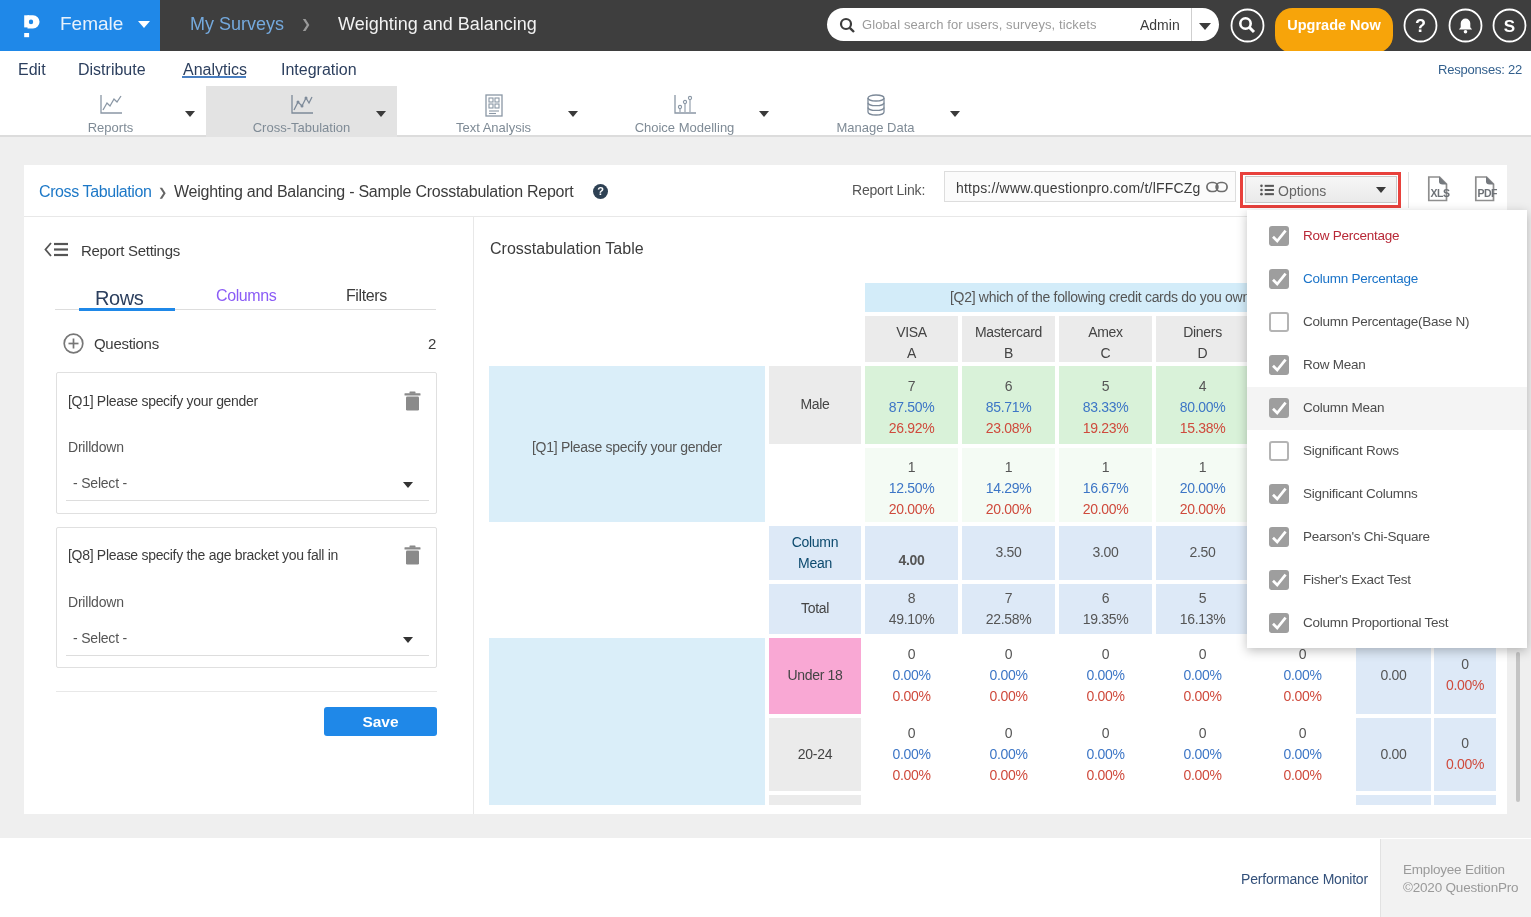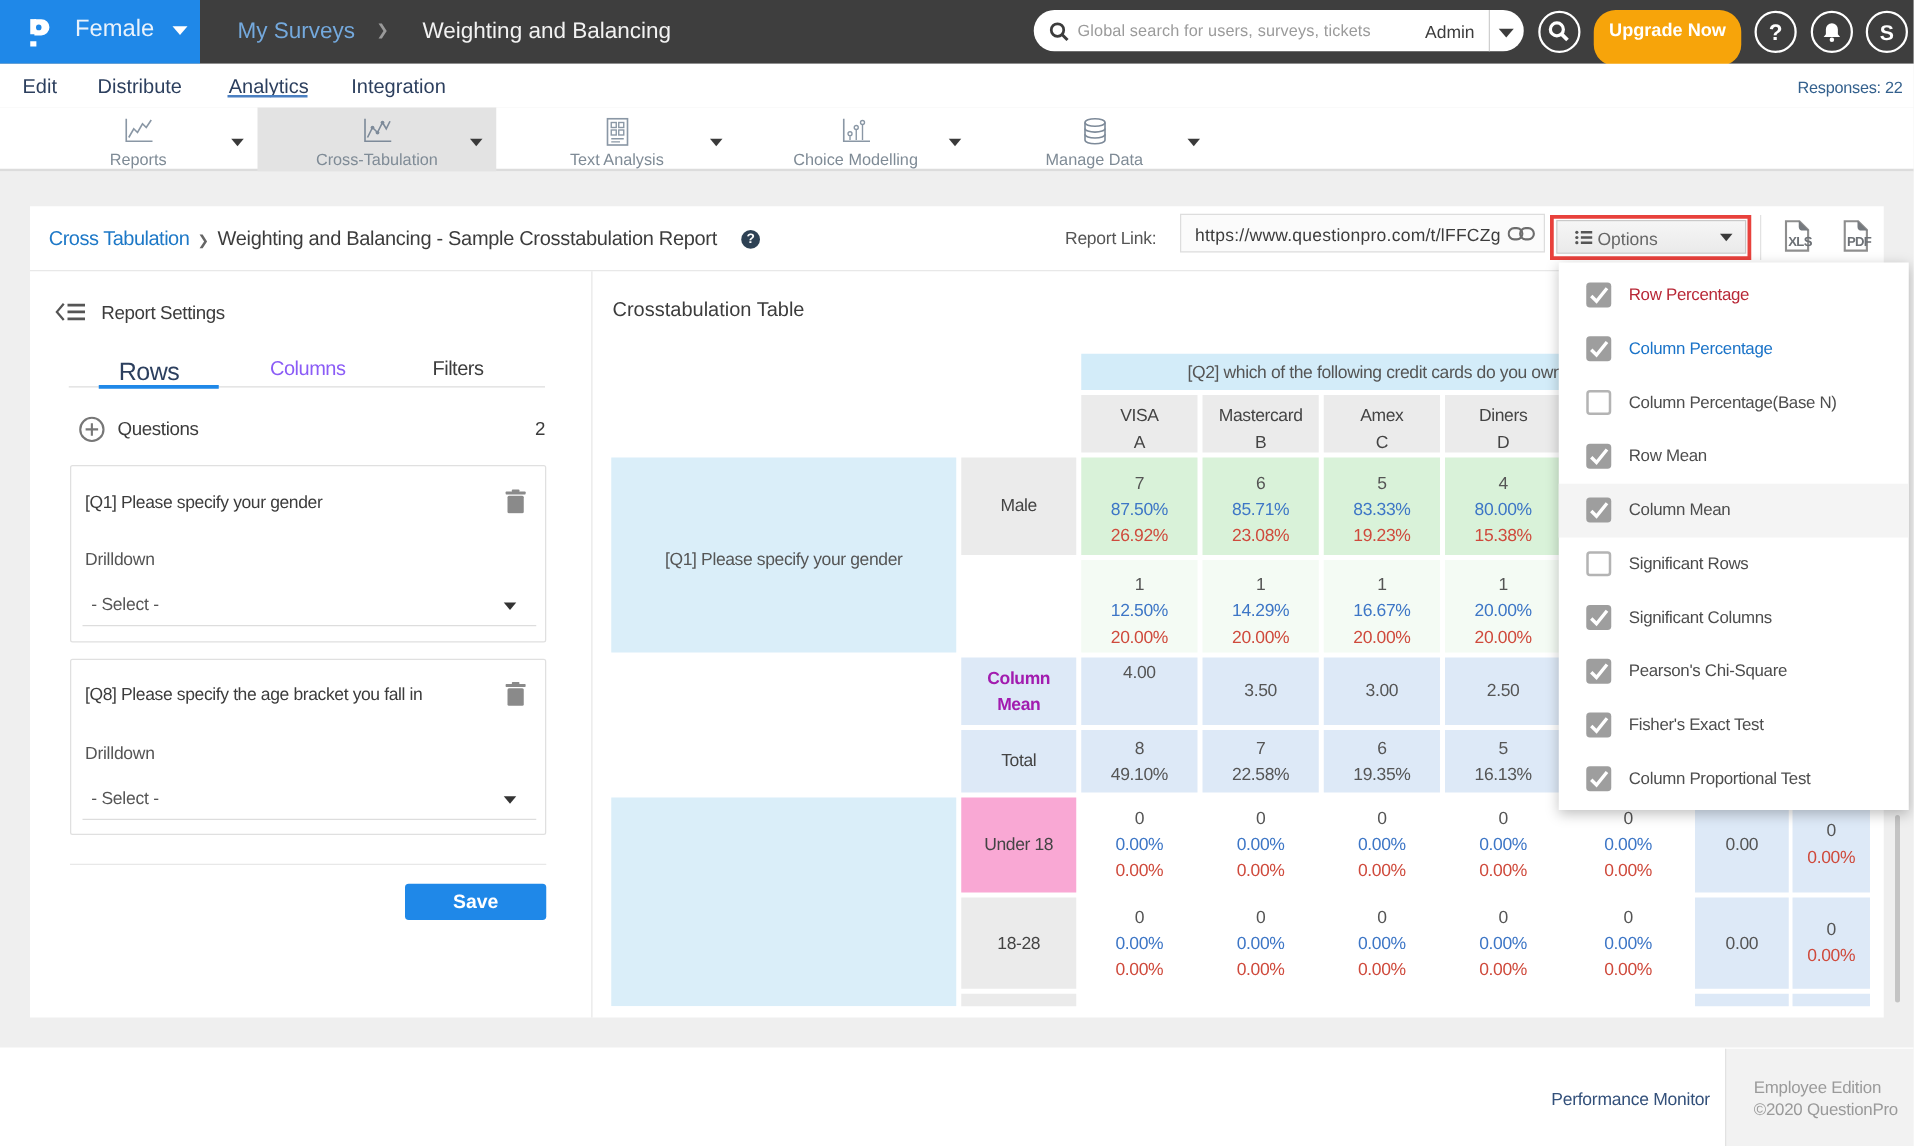--- a/index.html
+++ b/index.html
@@ -276,24 +276,24 @@
 <div class="tc" style="left:779px;top:169px;width:99px;height:74px;background:#f4fbf4;">
       <div style="padding-top:9px;">1<br><span class="bl">20.00%</span><br><span class="rd">20.00%</span></div>
     </div>
 <div class="tc" style="left:882px;top:169px;width:75px;height:74px;background:#dde9f7;">
       <div style="padding-top:26px;">1.00</div>
     </div>
 <div class="tc" style="left:960px;top:169px;width:62px;height:74px;background:#dde9f7;">
       <div style="padding-top:4px;">5<br><span class="rd">100%</span></div>
     </div>
 <div class="tc" style="left:295px;top:247px;width:92px;height:54px;background:#dde9f7;">
-      <div style="padding-top:6px;color:#a21caf;font-weight:bold;">Column<br>Mean</div>
+      <div style="padding-top:6px;color:#0c4a6e;">Column<br>Mean</div>
     </div>
 <div class="tc" style="left:391px;top:247px;width:93px;height:54px;background:#dde9f7;">
-      <div style="padding-top:1px;">4.00</div>
+      <div style="padding-top:24px;font-weight:bold;">4.00</div>
     </div>
 <div class="tc" style="left:488px;top:247px;width:93px;height:54px;background:#dde9f7;">
       <div style="padding-top:16px;">3.50</div>
     </div>
 <div class="tc" style="left:585px;top:247px;width:93px;height:54px;background:#dde9f7;">
       <div style="padding-top:16px;">3.00</div>
     </div>
 <div class="tc" style="left:682px;top:247px;width:93px;height:54px;background:#dde9f7;">
       <div style="padding-top:16px;">2.50</div>
     </div>
@@ -343,21 +343,21 @@
 <div class="tc" style="left:779px;top:359px;width:99px;height:76px;background:#fff;">
       <div style="padding-top:6px;">0<br><span class="bl">0.00%</span><br><span class="rd">0.00%</span></div>
     </div>
 <div class="tc" style="left:882px;top:359px;width:75px;height:76px;background:#dde9f7;">
       <div style="padding-top:27px;">0.00</div>
     </div>
 <div class="tc" style="left:960px;top:359px;width:62px;height:76px;background:#dde9f7;">
       <div style="padding-top:16px;">0<br><span class="rd">0.00%</span></div>
     </div>
 <div class="tc" style="left:295px;top:439px;width:92px;height:73px;background:#ebebeb;">
-      <div style="padding-top:26px;color:#444;">18-28</div>
+      <div style="padding-top:26px;color:#444;">20-24</div>
     </div>
 <div class="tc" style="left:391px;top:439px;width:93px;height:73px;background:#fff;">
       <div style="padding-top:5px;">0<br><span class="bl">0.00%</span><br><span class="rd">0.00%</span></div>
     </div>
 <div class="tc" style="left:488px;top:439px;width:93px;height:73px;background:#fff;">
       <div style="padding-top:5px;">0<br><span class="bl">0.00%</span><br><span class="rd">0.00%</span></div>
     </div>
 <div class="tc" style="left:585px;top:439px;width:93px;height:73px;background:#fff;">
       <div style="padding-top:5px;">0<br><span class="bl">0.00%</span><br><span class="rd">0.00%</span></div>
     </div>

